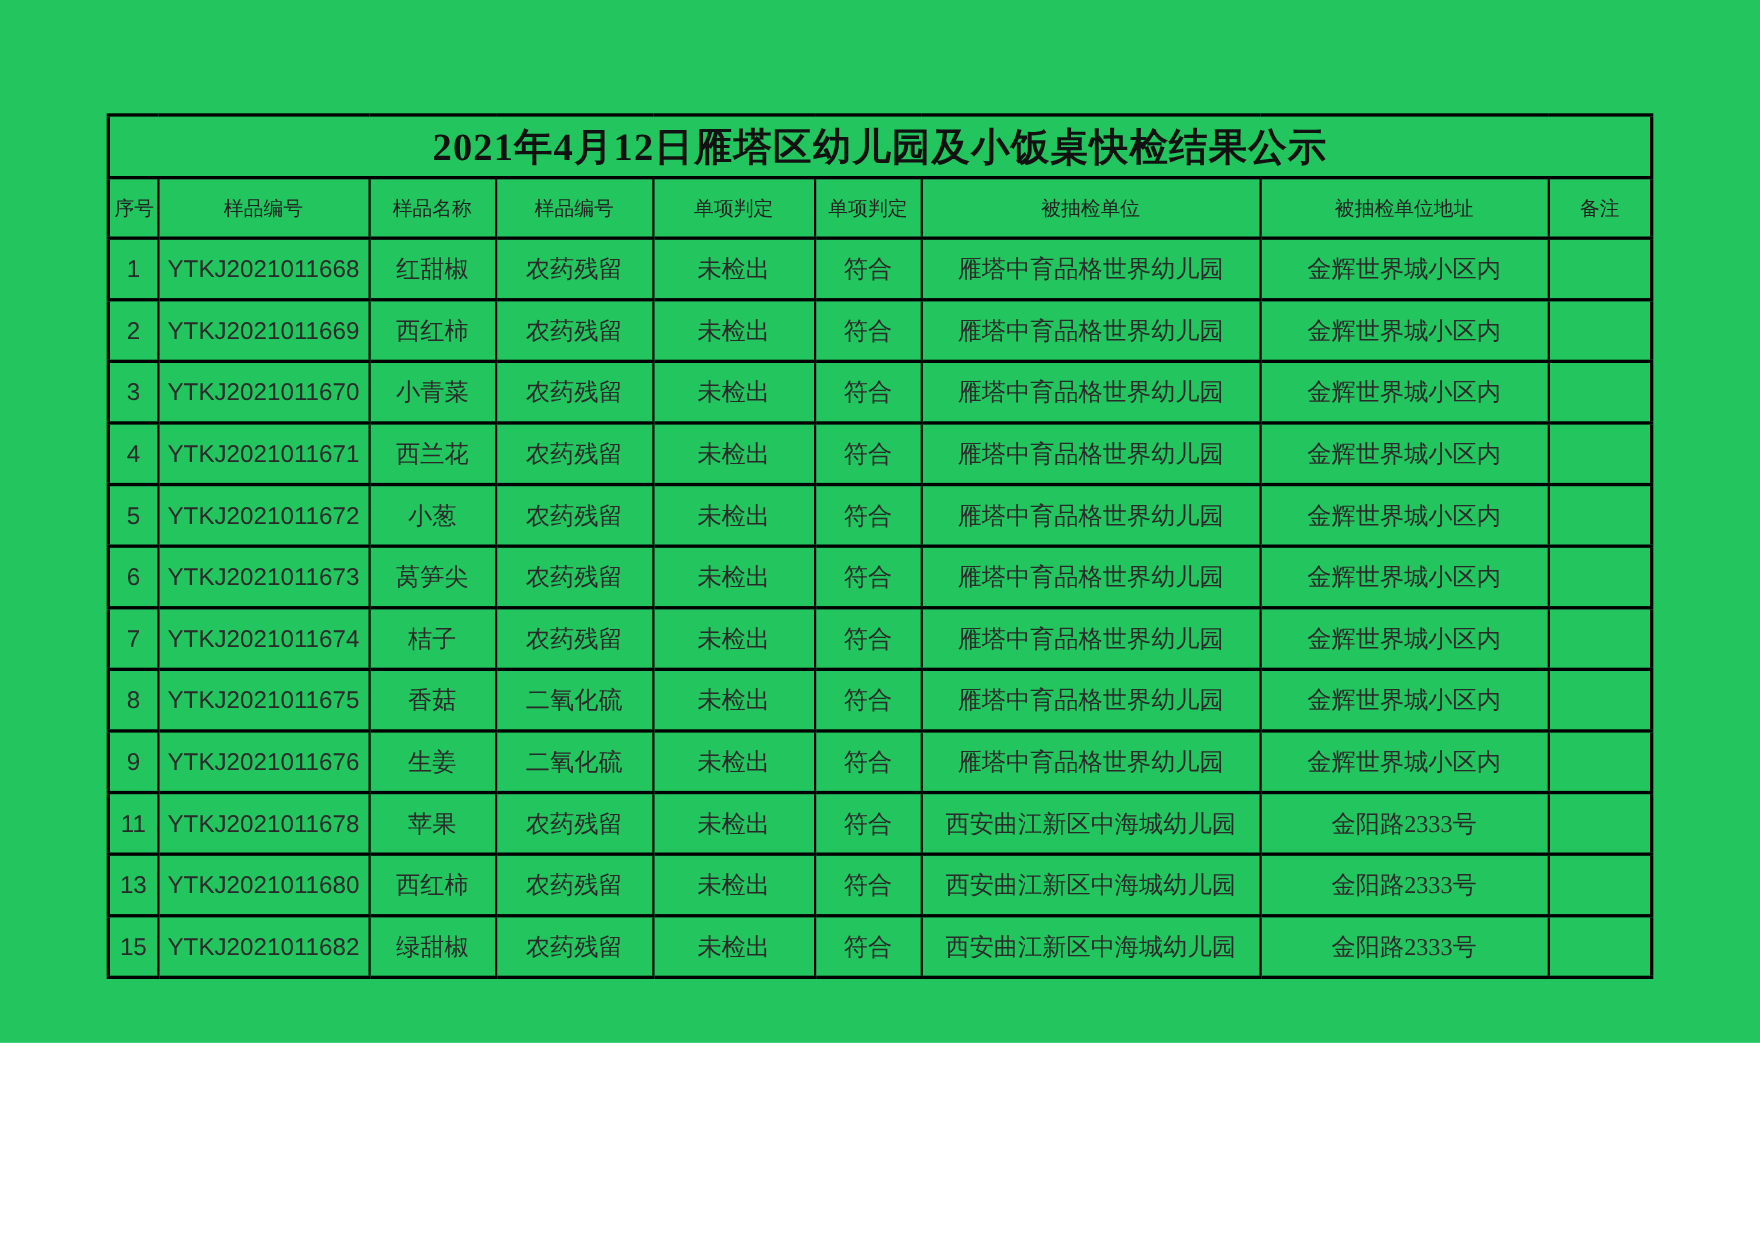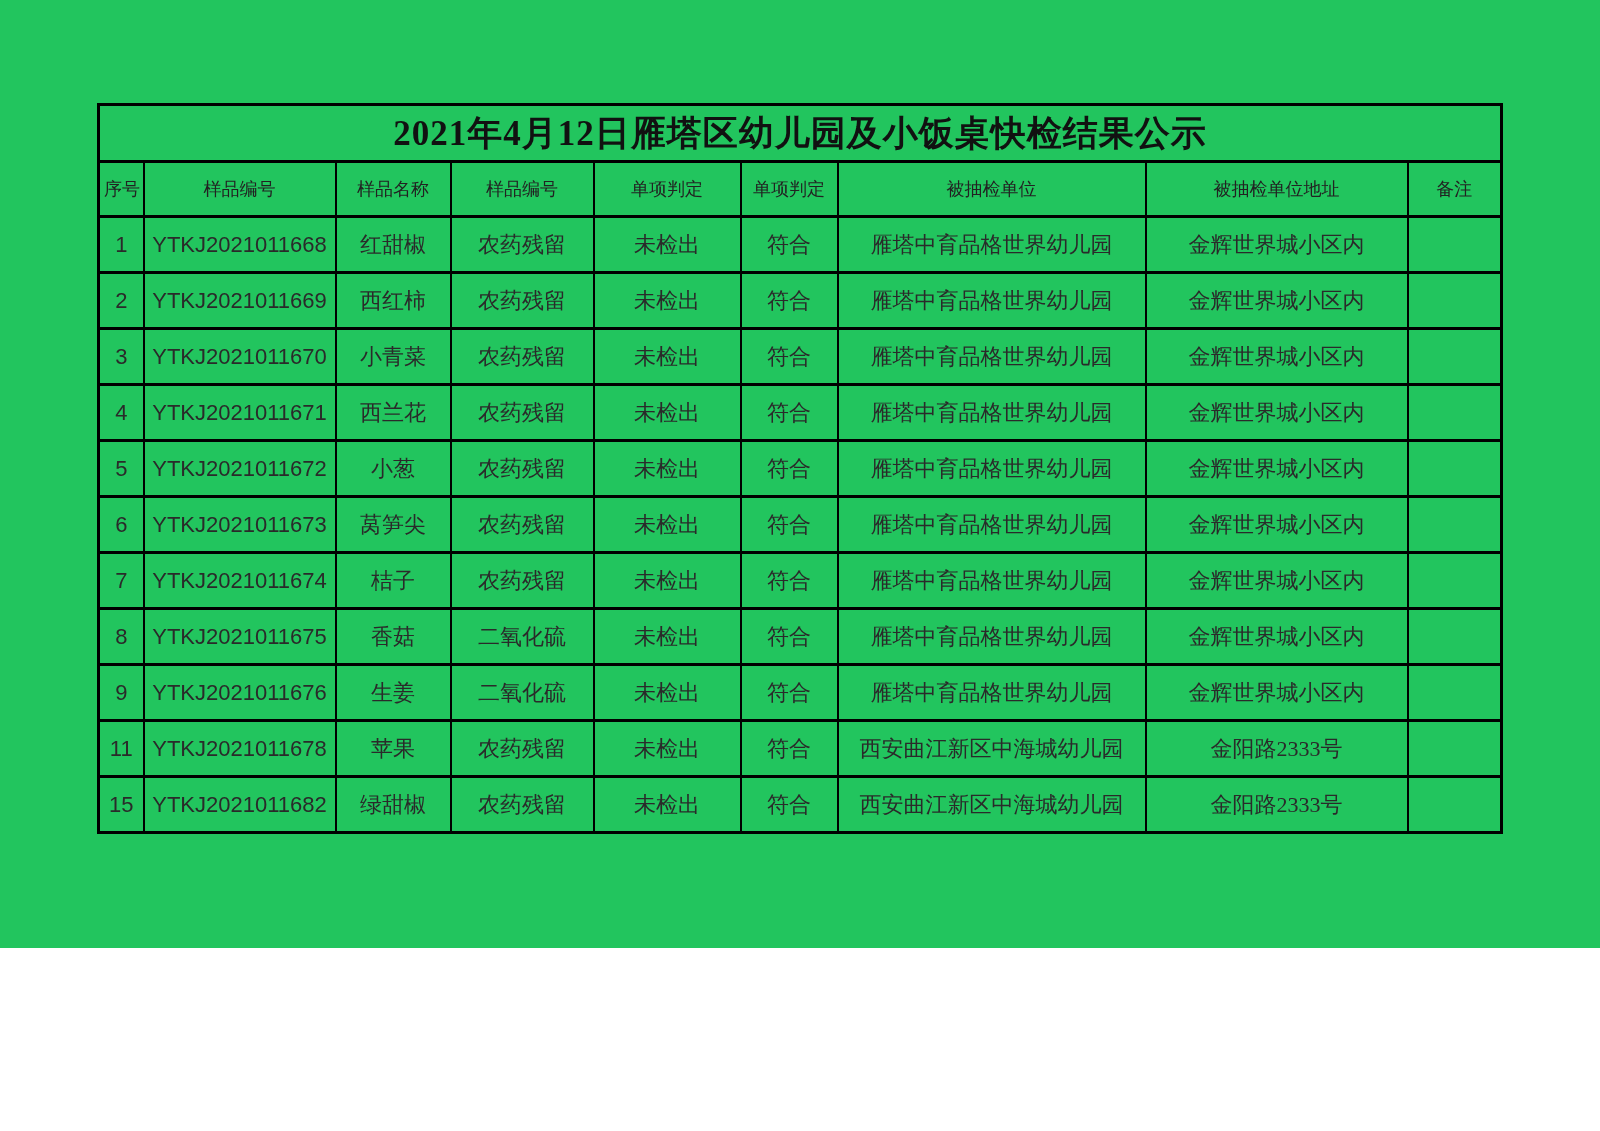--- a/index.html
+++ b/index.html
@@ -222,20 +222,31 @@
     <td>苹果</td>
     <td>农药残留</td>
     <td>未检出</td>
     <td>符合</td>
     <td>西安曲江新区中海城幼儿园</td>
     <td>金阳路2333号</td>
     <td></td>
   </tr>
 
 
+  <tr class="data-row">
+    <td class="num-cell">13</td>
+    <td class="num-cell">YTKJ2021011680</td>
+    <td>西红柿</td>
+    <td>农药残留</td>
+    <td>未检出</td>
+    <td>符合</td>
+    <td>西安曲江新区中海城幼儿园</td>
+    <td>金阳路2333号</td>
+    <td></td>
+  </tr>
 
 
   <tr class="data-row">
     <td class="num-cell">15</td>
     <td class="num-cell">YTKJ2021011682</td>
     <td>绿甜椒</td>
     <td>农药残留</td>
     <td>未检出</td>
     <td>符合</td>
     <td>西安曲江新区中海城幼儿园</td>

